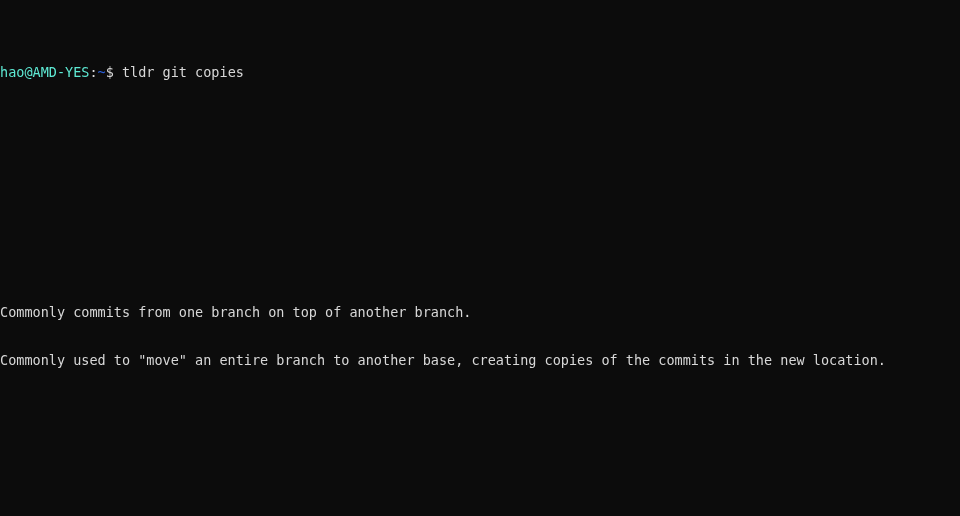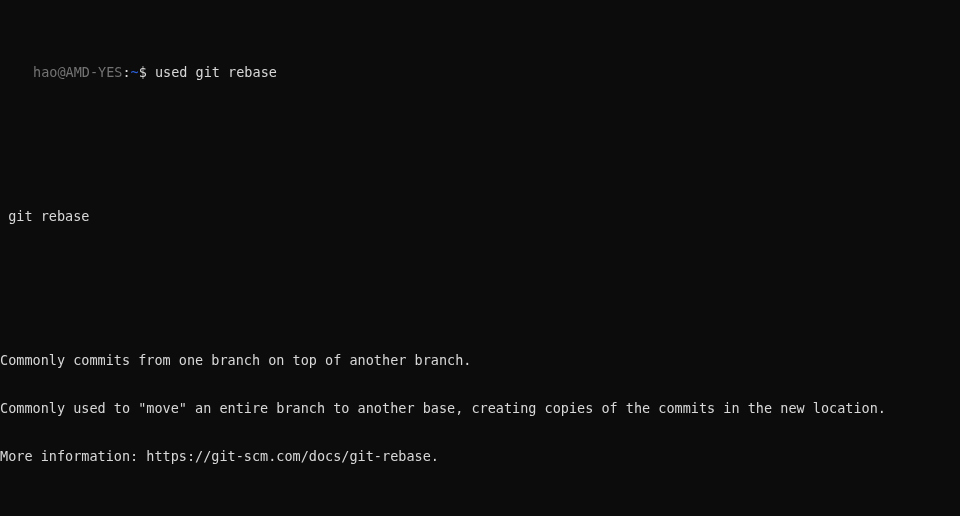--- a/index.html
+++ b/index.html
@@ -28,43 +28,41 @@
   }
   .line {
     height: 16px;
     line-height: 16px;
     white-space: pre;
     font-size: 13.5px;
     overflow: visible;
   }
   .blank { height: 16px; }
   .c-white  { color: #d8d8d8; }
-  .c-bgreen { color: #737373; margin-left: 33px; }
+  .c-bgreen { color: #5eead4; }
   .c-blue   { color: #2a5fd9; }
   #terminal > .line:first-child { padding-top: 0; }
 </style>
 </head>
 <body>
 
 <div id="terminal">
 
   
-  <div class="line"><span class="c-bgreen">hao@AMD-YES</span><span class="c-white">:</span><span class="c-blue">~</span><span class="c-white">$</span><span class="c-white"> </span><span class="c-white">used git rebase</span></div>
+  <div class="line"><span class="c-bgreen">hao@AMD-YES</span><span class="c-white">:</span><span class="c-blue">~</span><span class="c-white">$</span><span class="c-white"> </span><span class="c-white">tldr git copies</span></div>
 
   <div class="blank"></div>
 
   
-  <div class="line c-white"> git rebase</div>
 
   <div class="blank"></div>
 
   
   <div class="line c-white">Commonly commits from one branch on top of another branch.</div>
   <div class="line c-white">Commonly used to "move" an entire branch to another base, creating copies of the commits in the new location.</div>
-  <div class="line c-white">More information: https://git-scm.com/docs/git-rebase.</div>
 
   <div class="blank"></div>
 
   
   
   
 
   
 
   

